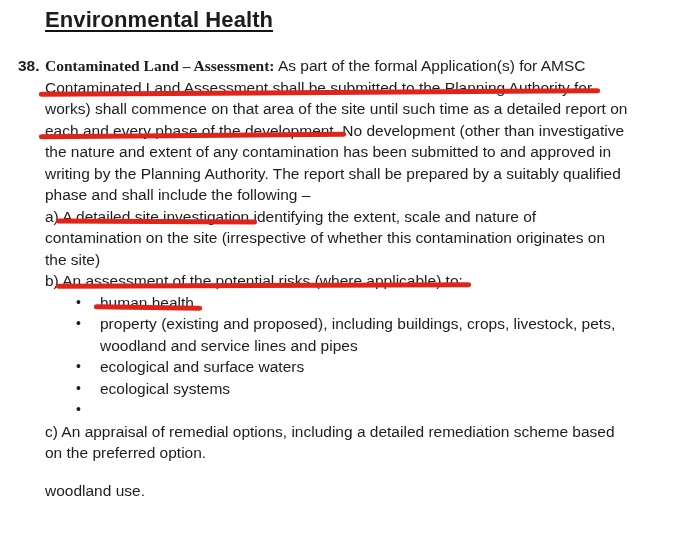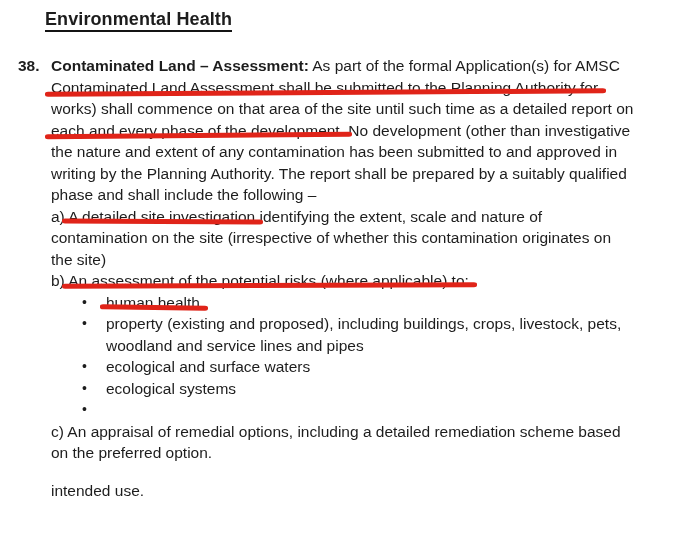--- a/index.html
+++ b/index.html
@@ -19,49 +19,48 @@
     -webkit-font-smoothing: antialiased;
   }
   .heading-row {
     margin-left: 27px;
     height: 22px;
     margin-bottom: 23px;
   }
   .heading {
     display: inline-block;
     font-weight: bold;
-    font-size: 18px;
+    font-size: 22px;
     line-height: 19px;
     border-bottom: 2px solid #141414;
     padding-bottom: 1px;
     letter-spacing: 0.1px;
   }
   .item {
     display: flex;
-    gap: 6px;
   }
   .num {
     flex: none;
     width: 27px;
     font-weight: bold;
     font-size: 15.5px;
     line-height: 21.5px;
   }
   .lines {
     flex: 1;
     min-width: 0;
   }
   .line {
     height: 21.5px;
     line-height: 21.5px;
     font-size: 15.5px;
     white-space: pre;
   }
   .line .seg { white-space: pre; }
-  .bold { font-weight: bold; }
+  .bold { font-weight: bold; font-family: Liberation Serif, serif; }
   .bullet { display: flex; }
   .marker {
     flex: none;
     width: 55px;
     box-sizing: border-box;
     padding-left: 31px;
     font-size: 14px;
   }
   .spacer {
     height: 16px;
@@ -105,16 +104,16 @@
         <div class="line"><span><span class="seg">b) </span><span class="seg red-underline" style="--tilt: -0.2deg;">An assessment of the potential risks (where applicable) to:</span></span></div>
         <div class="line bullet"><span class="marker">•</span><span><span class="seg red-underline" style="--tilt: 0.8deg;">human health</span></span></div>
         <div class="line bullet"><span class="marker">•</span><span><span class="seg">property (existing and proposed), including buildings, crops, livestock, pets,</span></span></div>
         <div class="line bullet"><span class="marker"></span><span><span class="seg">woodland and service lines and pipes</span></span></div>
         <div class="line bullet"><span class="marker">•</span><span><span class="seg">ecological and surface waters</span></span></div>
         <div class="line bullet"><span class="marker">•</span><span><span class="seg">ecological systems</span></span></div>
         <div class="line bullet"><span class="marker">•</span></div>
         <div class="line"><span><span class="seg">c) An appraisal of remedial options, including a detailed remediation scheme based</span></span></div>
         <div class="line"><span><span class="seg">on the preferred option.</span></span></div>
         <div class="spacer"></div>
-        <div class="line"><span><span class="seg">intended use.</span></span></div>
+        <div class="line"><span><span class="seg">woodland use.</span></span></div>
       </div>
   </div>
 </div>
 
 </body></html>

